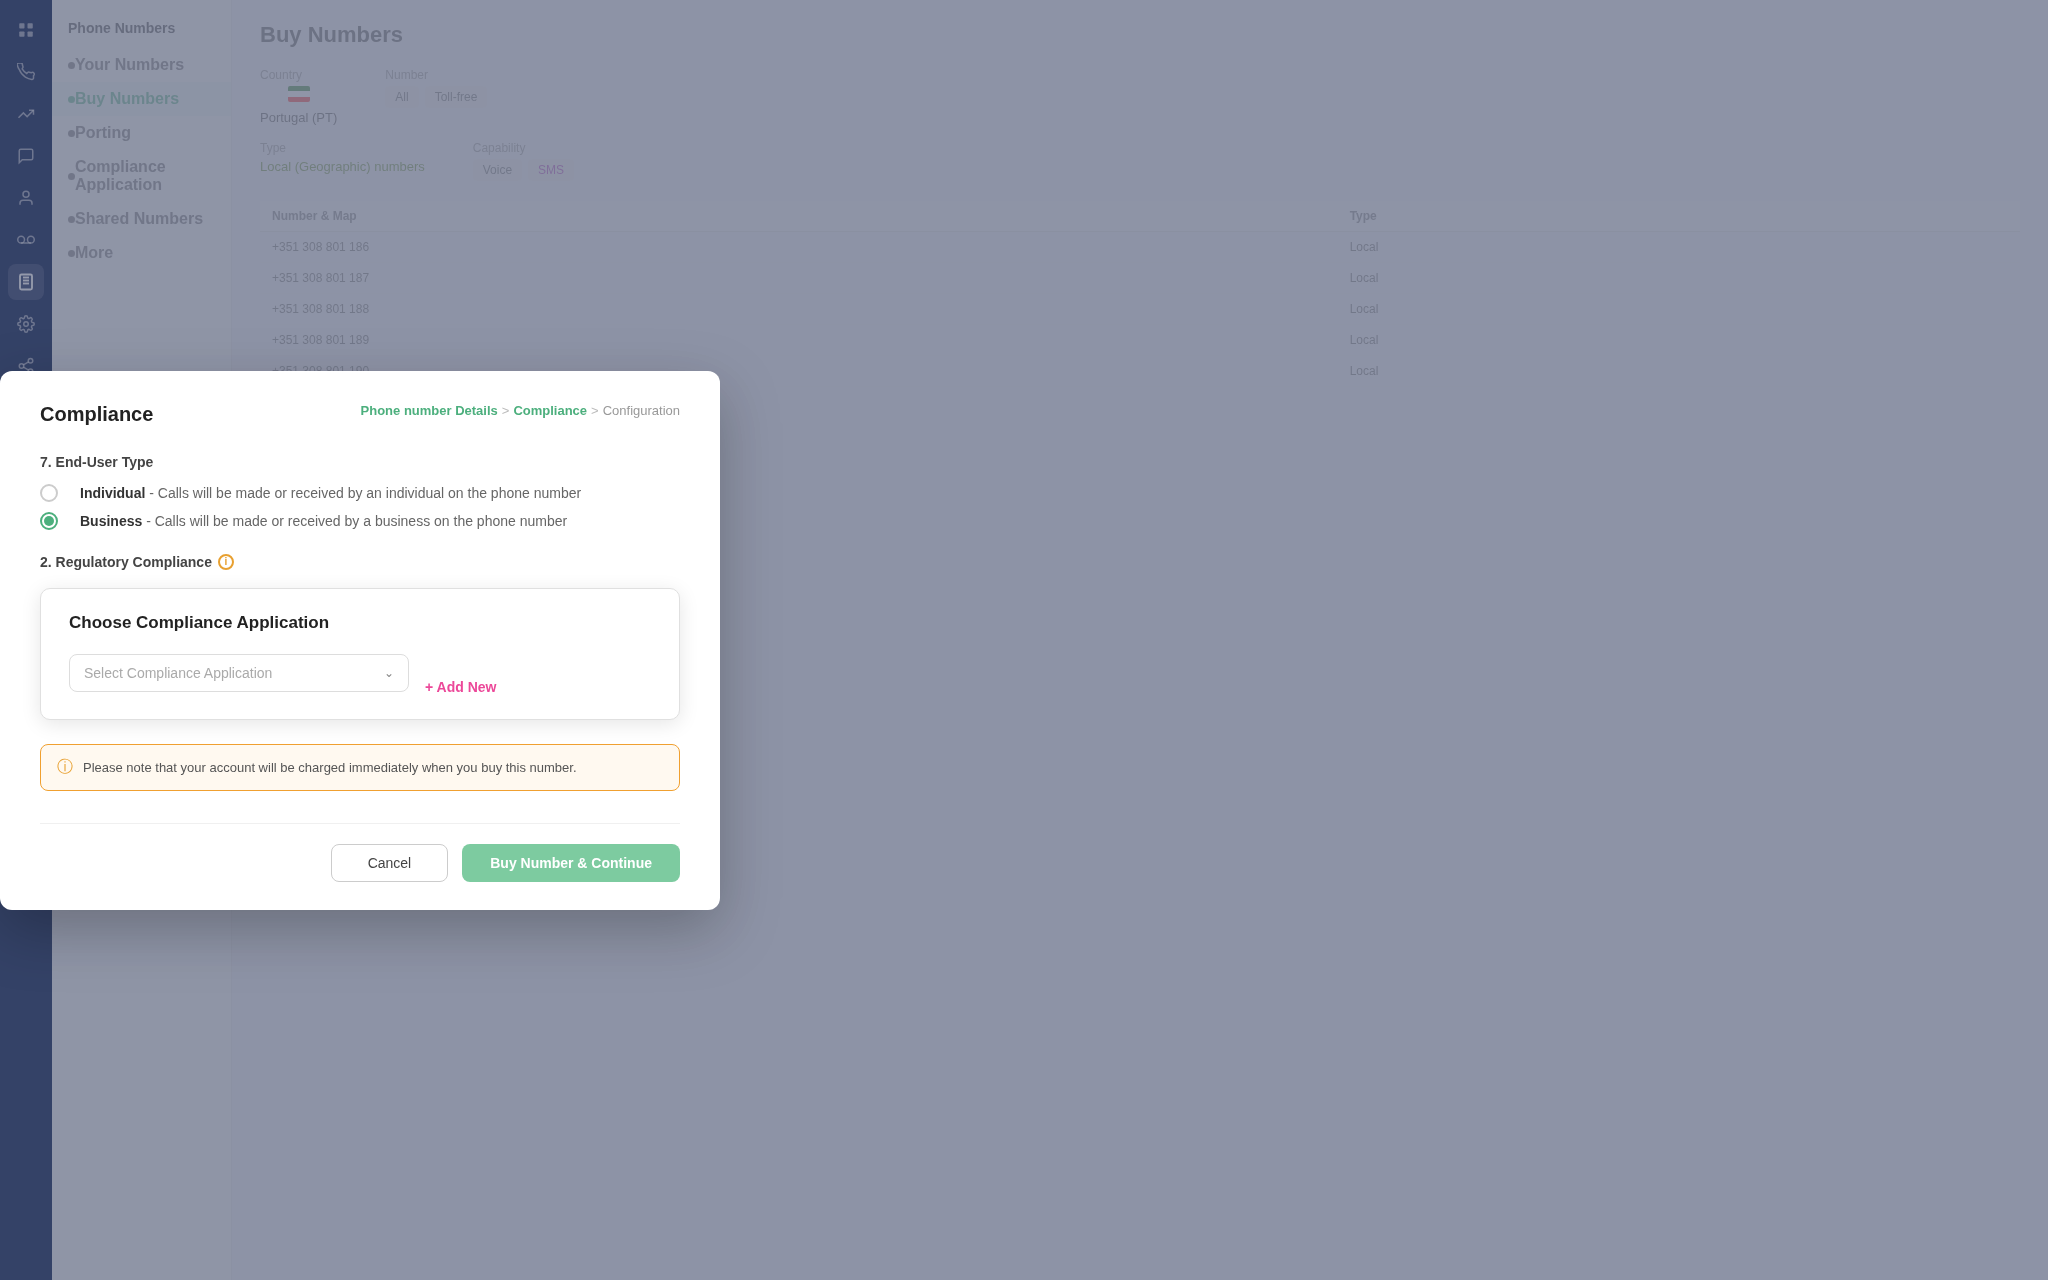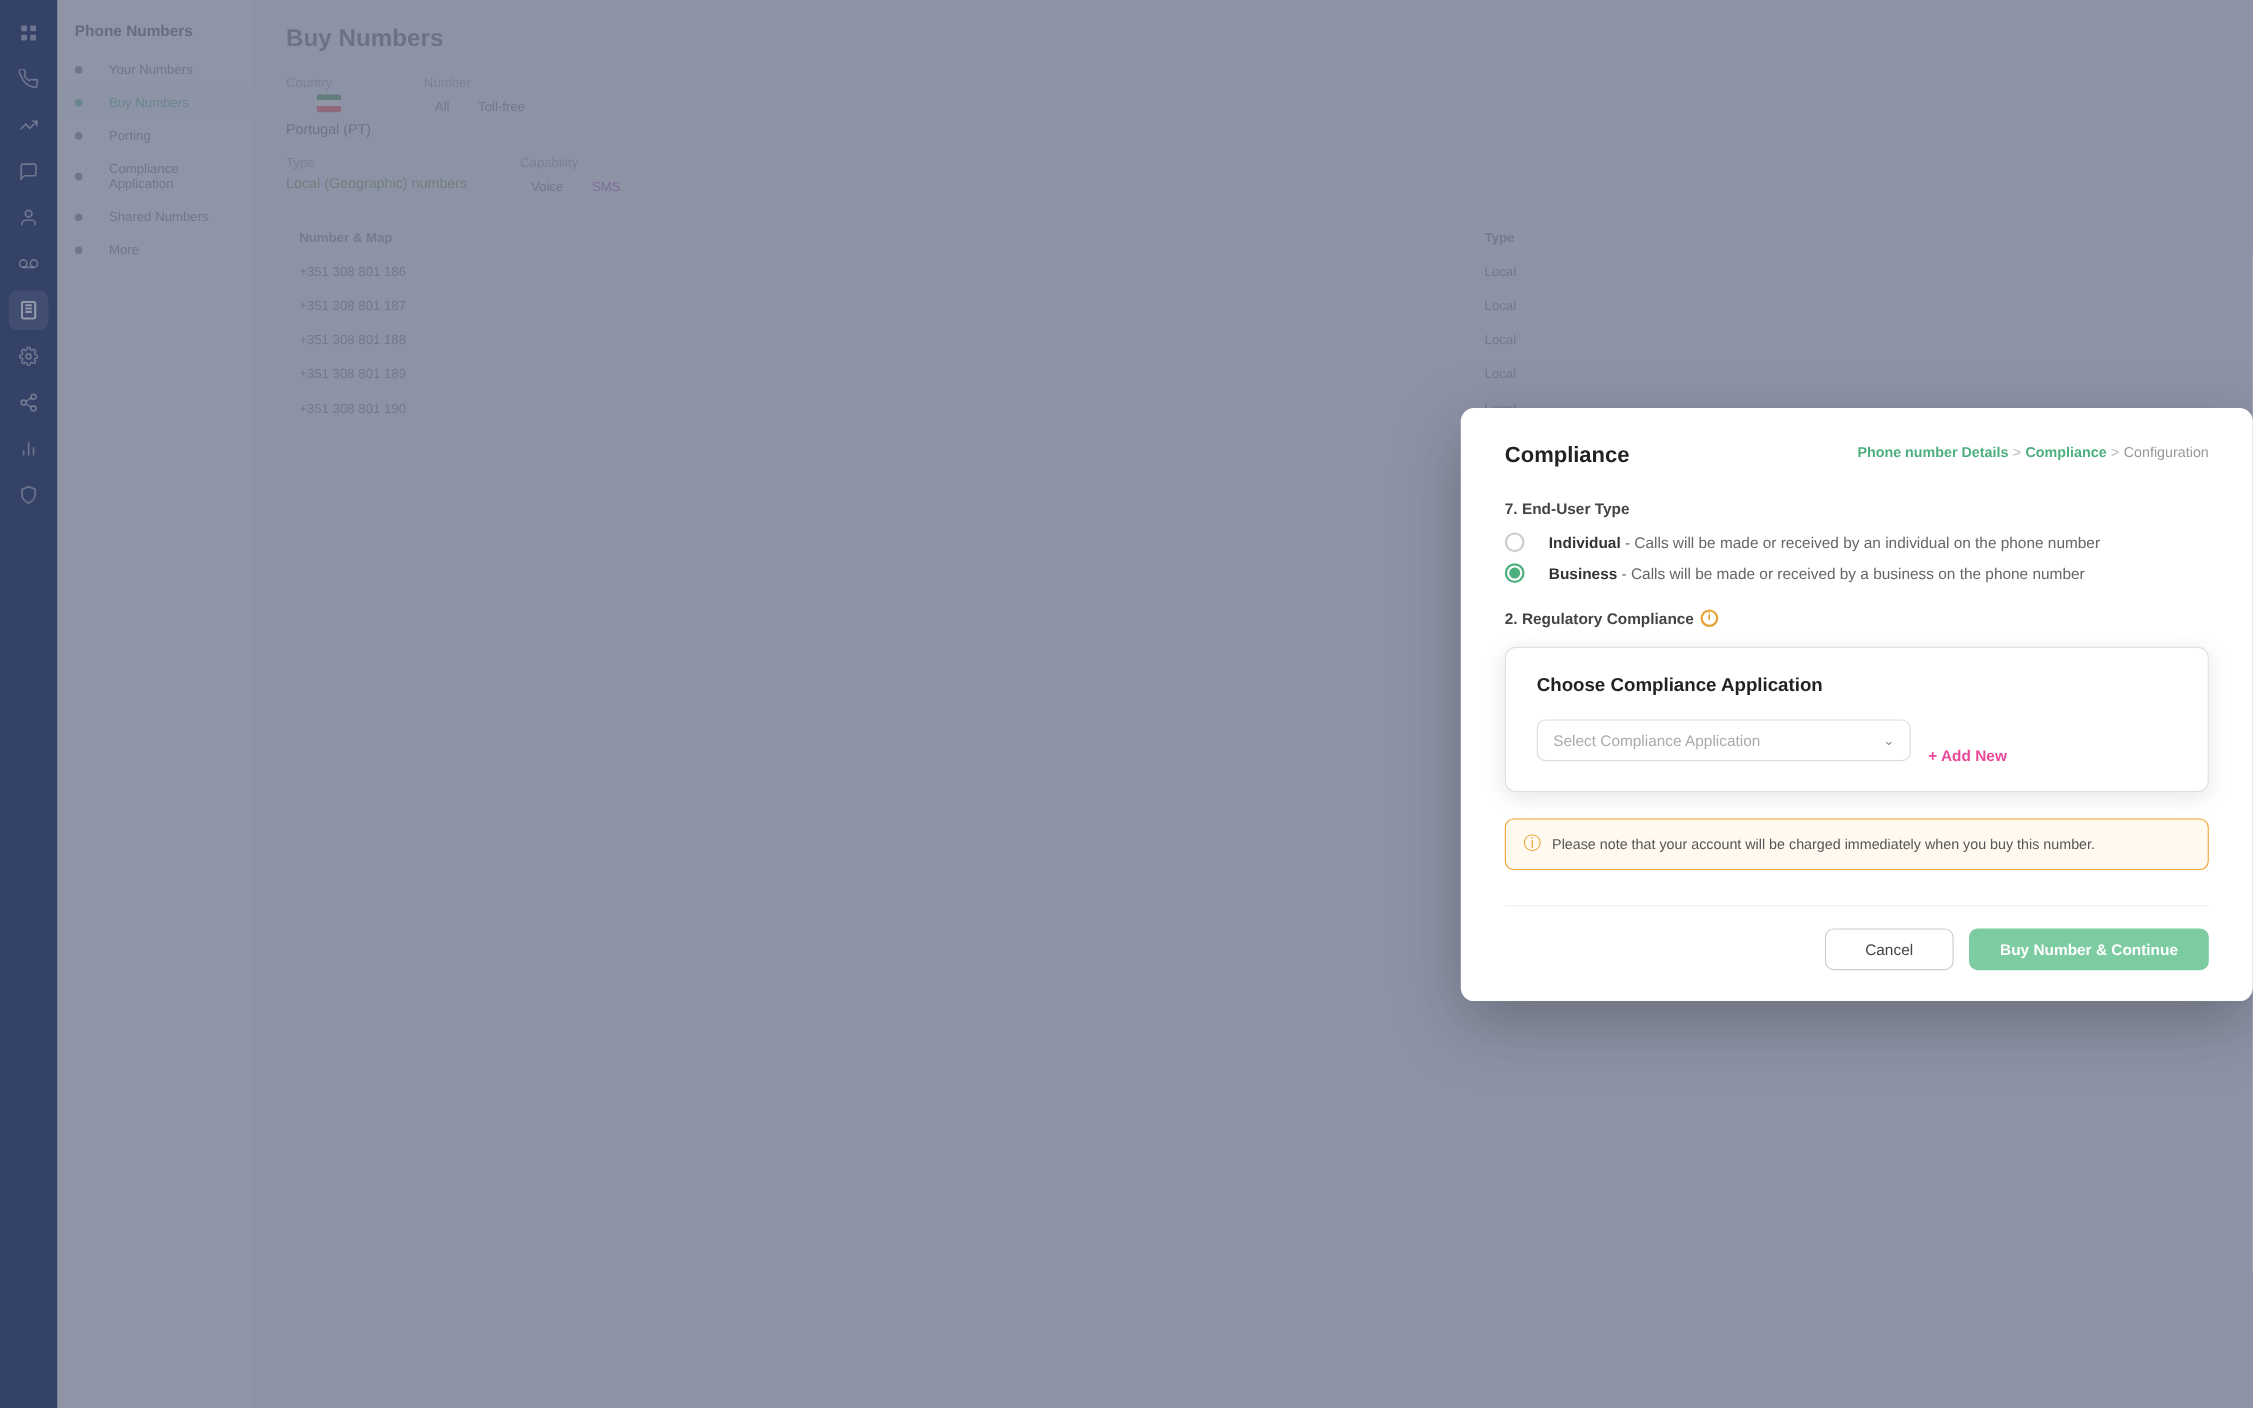--- a/index.html
+++ b/index.html
@@ -75,21 +75,21 @@
     }
 
     
     .overlay {
       position: fixed;
       inset: 0;
       background: rgba(60,70,100,0.55);
       z-index: 100;
       display: flex;
       align-items: center;
-      justify-content: flex-end;
+      justify-content: flex-start;
     }
 
     
     .compliance-modal {
       background: #fff;
       border-radius: 12px;
       width: 720px;
       min-height: 520px;
       box-shadow: 0 20px 60px rgba(0,0,0,0.25);
       position: relative;
@@ -278,25 +278,26 @@
       position: absolute;
       left: 52px; top: 0;
       width: 180px;
       height: 100%;
       background: #f8f9fb;
       border-right: 1px solid #e8e8e8;
       padding: 20px 0;
     }
     .bg-left-item {
       padding: 8px 16px;
-      font-size: 12px;
+      font-size: 16px;
       color: #666;
       display: flex;
       align-items: center;
-      gap: 24px;
+      gap: 0;
+      font-weight: bold;
     }
     .bg-left-item.active { color: #4caf7d; background: #edf7f2; }
     .bg-left-dot {
       width: 7px; height: 7px;
       border-radius: 50%;
       background: currentColor;
       flex-shrink: 0;
     }
   </style>
 </head>

